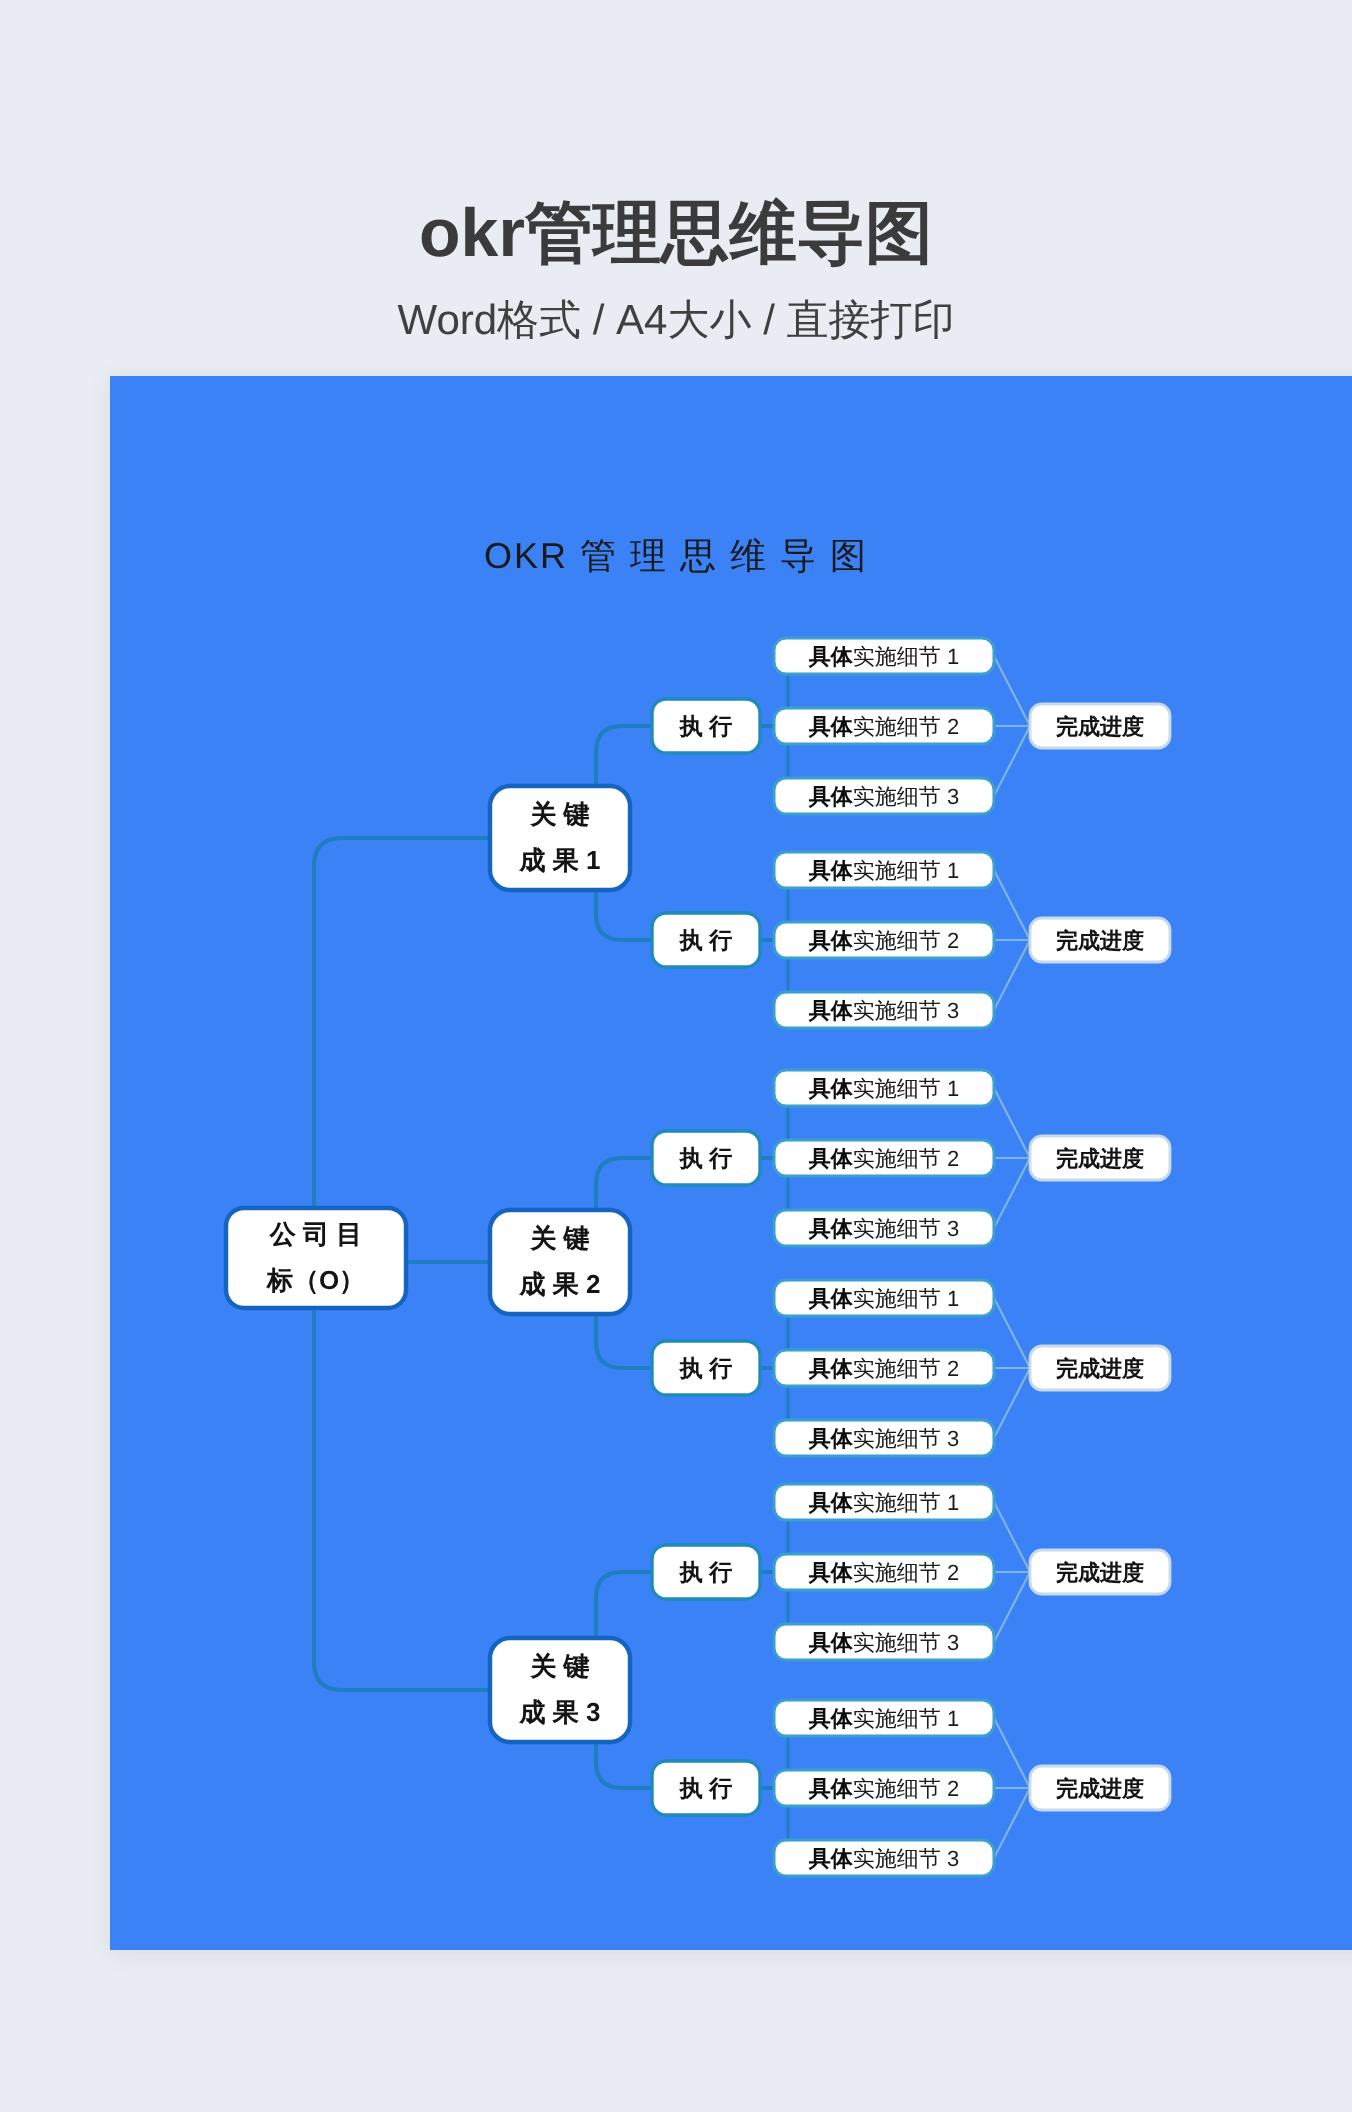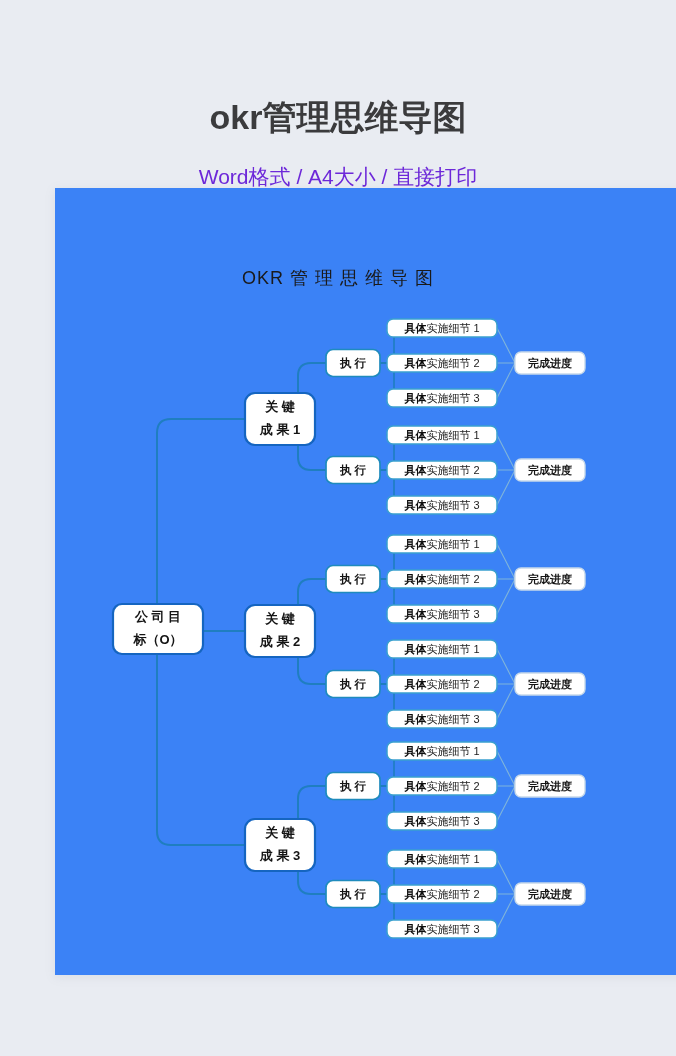--- a/index.html
+++ b/index.html
@@ -28,25 +28,25 @@
   .hero-title {
     margin: 0;
     padding-top: 99px;
     font-size: 34px;
     font-weight: bold;
     color: #3b3b3d;
     letter-spacing: 0px;
     line-height: 1.1;
   }
   .hero-sub {
-    margin: 16px;
+    margin: 0;
     padding-top: 12px;
     font-size: 21px;
     font-weight: normal;
-    color: #6d28d9;
+    color: #404040;
     line-height: 1.2;
   }
   .card {
     position: absolute;
     left: 55px;
     top: 188px;
     width: 662px;
     height: 787px;
     background: #3b82f6;
     box-shadow: 0 2px 10px rgba(120,130,150,0.13);

